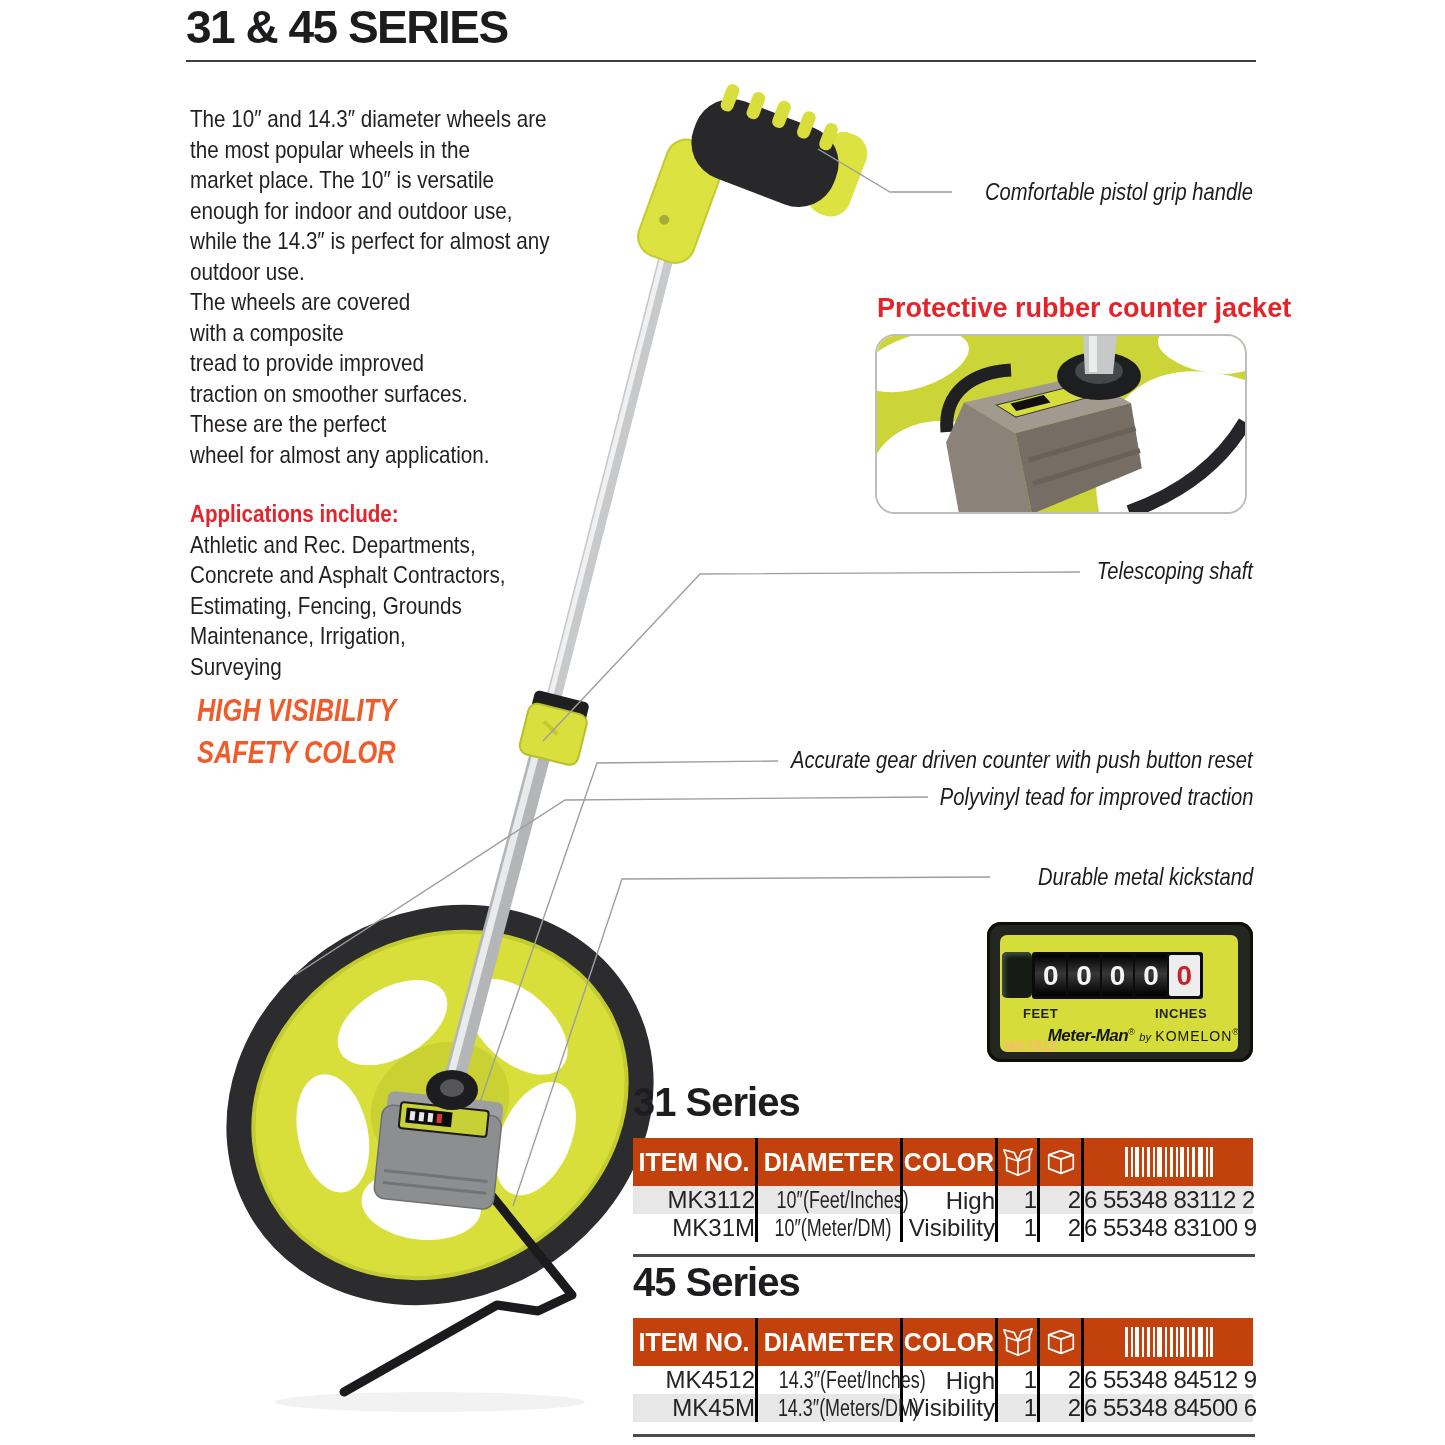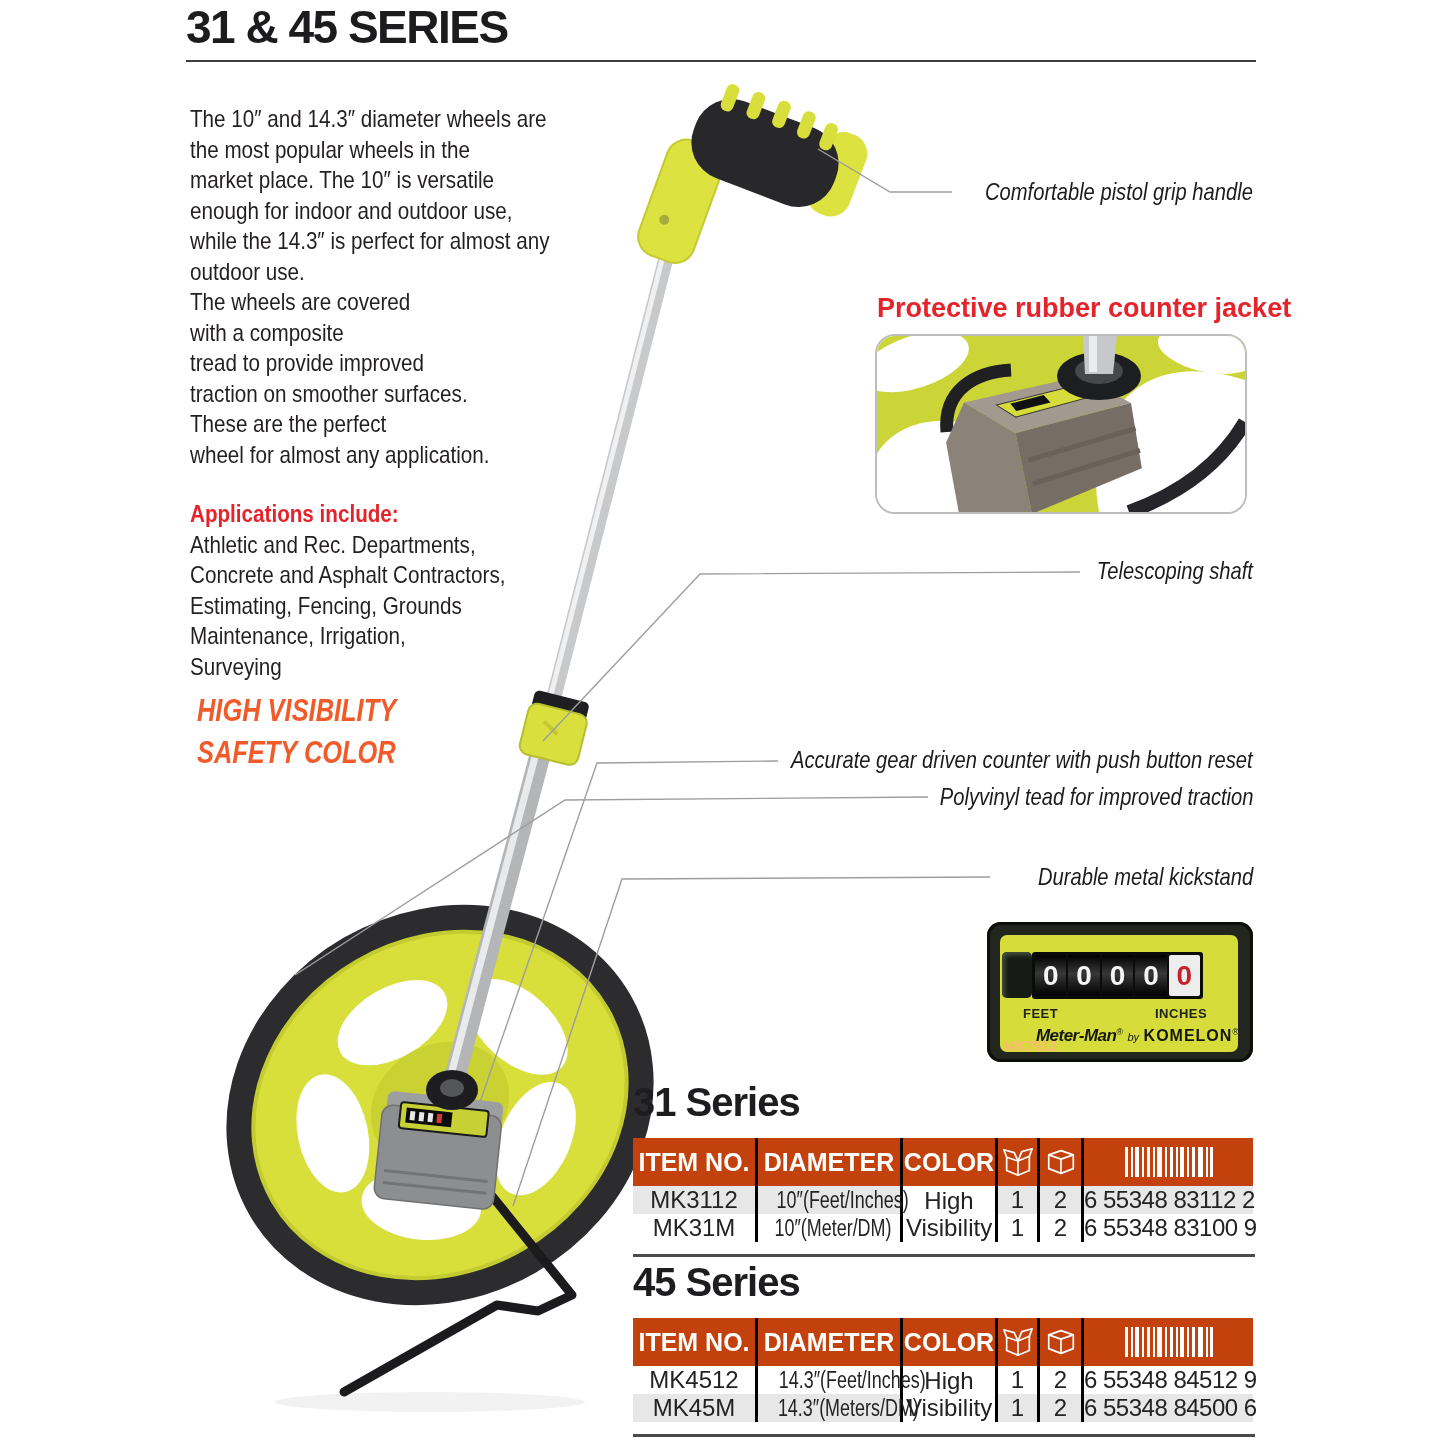--- a/index.html
+++ b/index.html
@@ -29,26 +29,26 @@
                  display:flex;align-items:center;justify-content:center;border-radius:2px}
   #device .digit.red{background:#ededed;color:#c3242b}
   #device .lab{position:absolute;font-size:13px;font-weight:700;color:#20241c;letter-spacing:.5px}
   #feet-label{left:36px;top:84px}
   #inches-label{left:168px;top:84px}
   #model-label{position:absolute;left:17px;top:116px;font-size:14px;font-weight:700;color:#fdba74}
   #brand{position:absolute;right:14px;top:104px;color:#14170f;white-space:nowrap}
   #brand .bm{font-style:italic;font-weight:700;font-size:17px;letter-spacing:-.5px}
   #brand .reg{font-size:9px;vertical-align:super}
   #brand .by{font-size:11px;font-style:italic}
-  #brand .mk{font-weight:700;font-size:16px;letter-spacing:1px}
+  #brand .mk{font-weight:400;font-size:14px;letter-spacing:1px}
   
   .series-h{position:absolute;left:633px;font-size:40px;font-weight:700;color:#1d1d1f;letter-spacing:-1px;white-space:nowrap}
   table.spec{position:absolute;left:633px;border-collapse:separate;border-spacing:0;table-layout:fixed;width:620px}
   .spec th{background:#c2410c;color:#fff;font-size:25px;font-weight:700;height:48px;text-align:center;vertical-align:middle;padding:0}
-  .spec td{font-size:24px;text-align:center;vertical-align:middle;height:21px;color:#232325;padding:0}
+  .spec td{font-size:24px;text-align:right;vertical-align:middle;height:21px;color:#232325;padding:0}
   .spec th+th,.spec td+td{border-left:3px solid #000000}
   .shade{background:#e7e7e7}
   .colorcell{background:#fff;font-size:24px;line-height:27px}
   .cond{display:inline-block;transform:scaleX(.78);transform-origin:50% 50%;white-space:nowrap;font-size:23px}
   .upc{font-size:22px;letter-spacing:-.5px;white-space:nowrap}
   .endline{position:absolute;left:633px;width:622px;height:3px;background:#4b4b4d}
   .hicon{display:block;margin:0 auto}
 </style>
 </head>
 <body>

